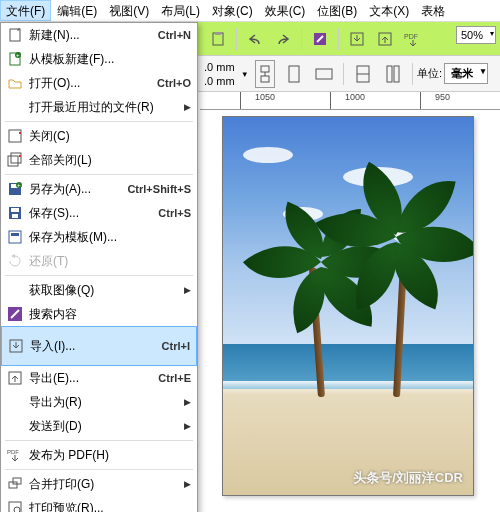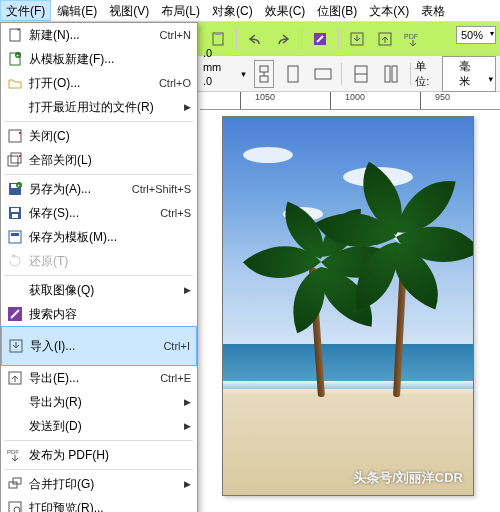--- a/index.html
+++ b/index.html
@@ -7,41 +7,41 @@
 .menubar { display: flex; background: #fff; border-bottom: 1px solid #ddd; font-size: 12px; height: 22px; }
 .menubar > div { padding: 3px 6px; cursor: default; }
 .menubar > div.active { background: #cce8ff; border: 1px solid #99d1ff; padding: 2px 5px; }
 .toolbar { display: flex; align-items: center; background: #bef264; border-bottom: 1px solid #ccc; height: 34px; padding: 0 4px; }
 .toolbar .btn { width: 24px; height: 24px; margin: 0 2px; display: flex; align-items: center; justify-content: center; }
 .propbar { display: flex; align-items: center; background: #f5f5f5; border-bottom: 1px solid #ccc; height: 36px; padding: 0 4px; font-size: 11px; }
 .propbar .dim { display: flex; flex-direction: column; margin-right: 8px; }
 .propbar .dim span { line-height: 14px; }
 .propbar .lock { width: 20px; height: 28px; border: 1px solid #999; margin: 0 4px; display: flex; align-items: center; justify-content: center; }
 .propbar .ibtn { width: 26px; height: 26px; margin: 0 2px; display: flex; align-items: center; justify-content: center; border: 1px solid transparent; }
-.propbar .dropdown { background: #fff; border: 1px solid #999; padding: 2px 14px 2px 16px; margin-left: 2px; font-size: 11px; position: relative; }
+.propbar .dropdown { background: #fff; border: 1px solid #999; padding: 2px 14px 2px 6px; margin-left: 2px; font-size: 11px; position: relative; font-weight: bold; }
 .propbar .dropdown::after { content: "▾"; position: absolute; right: 2px; font-size: 9px; }
 .ruler-area { position: relative; background: #fff; height: 420px; }
 .hruler { height: 18px; background: #fff; border-bottom: 1px solid #999; position: relative; margin-left: 200px; font-size: 9px; color: #444; overflow: hidden; }
 .hruler .tick { position: absolute; top: 0; border-left: 1px solid #666; height: 18px; padding-left: 14px; }
 .canvas { position: absolute; left: 222px; top: 24px; width: 252px; height: 380px; border: 1px solid #777; box-shadow: 2px 2px 4px rgba(0,0,0,0.2); overflow: hidden; }
 .sky { width: 100%; height: 60%; background: linear-gradient(#4a7fd6, #6fa3e0, #a8c8ec, #d0e2f5); position: relative; }
 .cloud { position: absolute; background: rgba(255,255,255,0.85); border-radius: 50%; }
 .sea { width: 100%; height: 12%; background: linear-gradient(#2d7db0, #5aa5cc); }
 .sand { width: 100%; height: 28%; background: linear-gradient(#e8dcc0, #d9c9a0); position: relative; }
 .sand::before { content: ""; position: absolute; top: -8px; left: 0; right: 0; height: 14px; background: linear-gradient(rgba(255,255,255,0.9), transparent); }
 .palm { position: absolute; bottom: 26%; }
 .trunk { width: 7px; height: 130px; background: linear-gradient(90deg, #5c3a1a, #8b6238); border-radius: 3px; transform-origin: bottom; }
 .frond { position: absolute; width: 60px; height: 50px; border-radius: 0 100% 0 100%; background: radial-gradient(ellipse at 10% 10%, #1a5c1a, #0d3d0d); transform-origin: 0 0; }
 .watermark { position: absolute; bottom: 8px; right: 10px; font-size: 13px; color: #f5f5f5; text-shadow: 0 0 3px rgba(0,0,0,0.5); font-weight: bold; z-index: 5; }
 .menu { position: absolute; left: 0; top: 22px; width: 198px; background: #fff; border: 1px solid #999; box-shadow: 2px 2px 6px rgba(0,0,0,0.3); font-size: 12px; z-index: 100; }
 .menu-item { display: flex; align-items: center; height: 24px; padding: 0 6px 0 4px; }
 .menu-item.highlight { background: #cce8ff; border: 1px solid #66b3ff; height: 40px; }
 .menu-item .icon { width: 20px; height: 18px; display: flex; align-items: center; justify-content: center; margin-right: 4px; }
 .menu-item .label { flex: 1; }
-.menu-item .shortcut { color: #333; font-size: 11px; }
+.menu-item .shortcut { color: #333; font-size: 11px; font-weight: bold; }
 .menu-item .arrow { font-size: 9px; margin-left: 4px; color: #333; }
 .menu-item.disabled { color: #aaa; }
 .sep { height: 1px; background: #ddd; margin: 2px 4px; }
 .zoom { position: absolute; right: 4px; top: 26px; background: #fff; border: 1px solid #999; font-size: 11px; padding: 2px 12px 2px 4px; }
 .zoom::after { content: "▾"; position: absolute; right: 1px; font-size: 8px; }
 svg { display: block; }
 </style>
 </head>
 <body>
 

